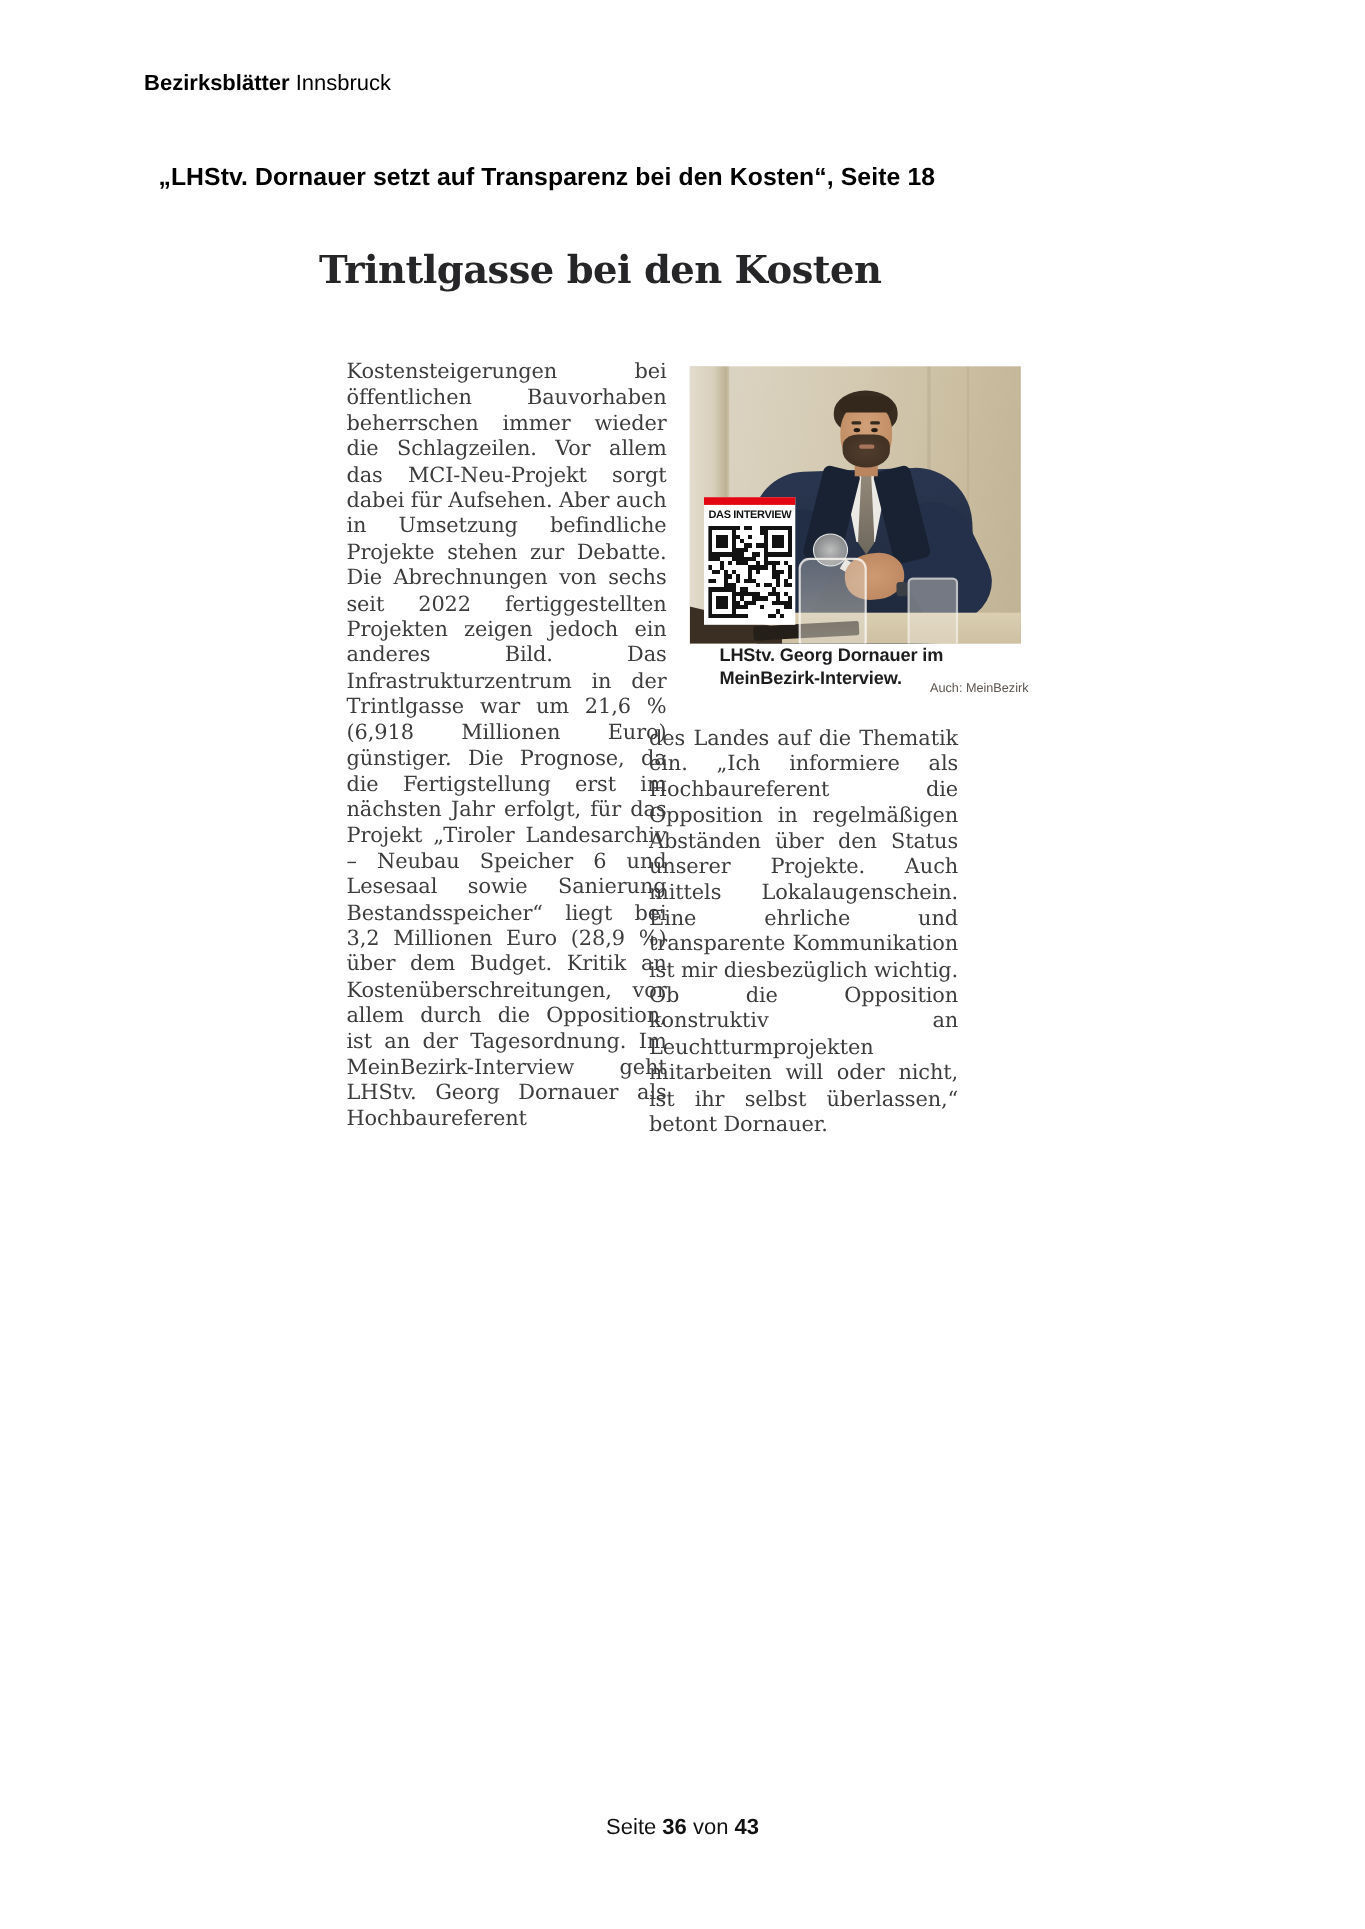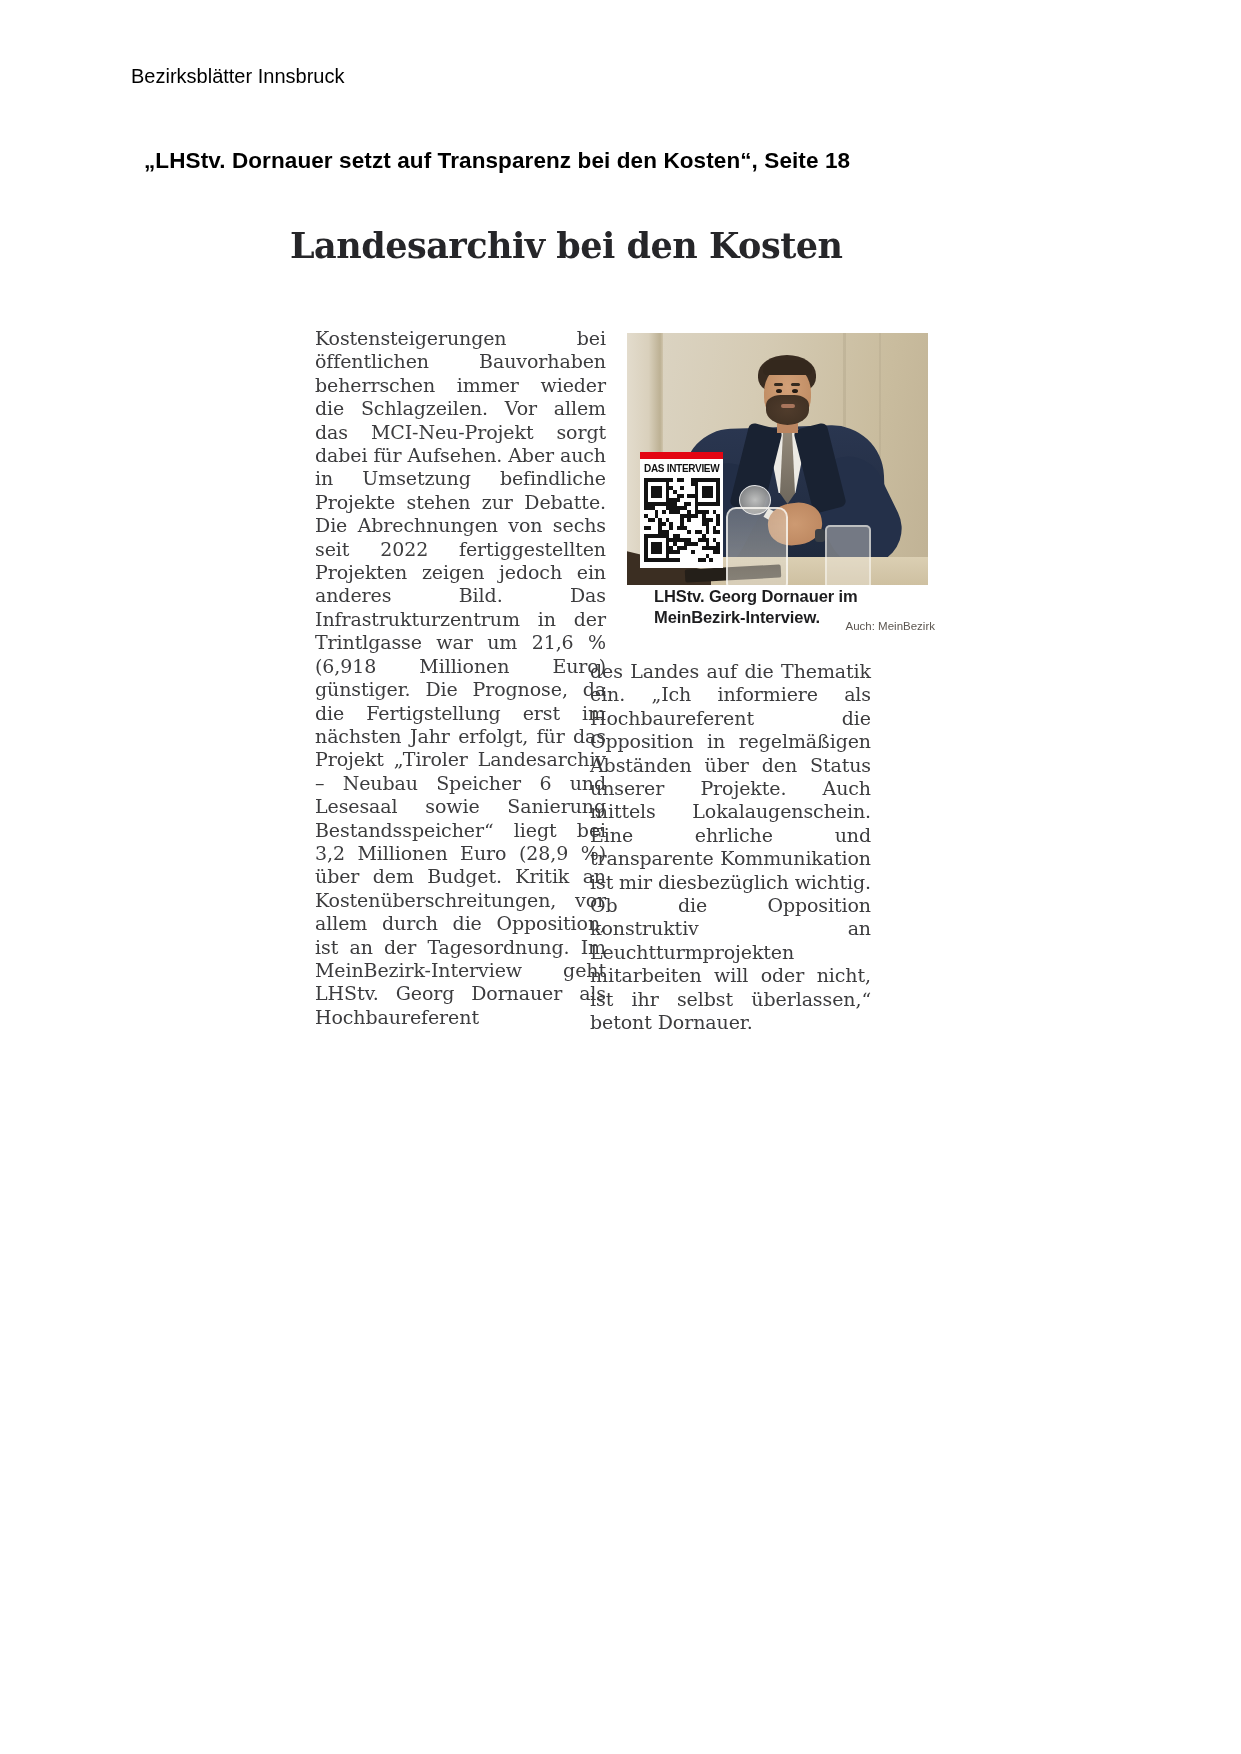--- a/index.html
+++ b/index.html
@@ -1,21 +1,21 @@
 <!DOCTYPE html>
 <html lang="de"><head>
 <meta charset="utf-8">
 <style>
   html,body{margin:0;padding:0;background:#ffffff;}
   .page{position:relative;width:1241px;height:1754px;background:#ffffff;overflow:hidden;
         font-family:"Liberation Sans",sans-serif;color:#000;}
 
   
   .masthead{position:absolute;left:131px;top:64px;font-size:20px;line-height:24px;color:#000;}
-  .mast-bold{font-weight:400;}
+  .mast-bold{font-weight:700;}
   .listing-title{position:absolute;left:128px;top:131px;margin:16px;font-size:22.5px;line-height:27px;
         font-weight:700;color:#000;white-space:nowrap;letter-spacing:0.1px;}
 
   
   .headline{position:absolute;left:290px;top:184px;margin:0;
         font-family:"DejaVu Serif",serif;font-weight:700;font-size:35px;line-height:41px;
         color:#262629;letter-spacing:-0.5px;}
   .bodycol{position:absolute;font-family:"DejaVu Serif",serif;font-size:19px;line-height:23.4px;
         color:#3c3c3e;text-align:justify;letter-spacing:-0.1px;hyphens:auto;-webkit-hyphens:auto;}
   .col1{left:315px;top:327px;width:291px;height:640px;}
@@ -92,21 +92,21 @@
   <header class="masthead">
     <span class="mast-bold">Bezirksblätter</span>
     <span>Innsbruck</span>
   </header>
 
   <h1 class="listing-title">„LHStv. Dornauer setzt auf Transparenz bei den Kosten“, Seite 18</h1>
 
   <article>
     <h2 class="headline">
       <br>
-      <span>Landesarchiv bei den Kosten</span>
+      <span>Trintlgasse bei den Kosten</span>
     </h2>
 
     <div class="bodycol col1" lang="de">Kostensteigerungen bei öffentlichen Bauvorhaben beherrschen immer wieder die Schlagzeilen. Vor allem das MCI-Neu-Projekt sorgt dabei für Aufsehen. Aber auch in Umsetzung befindliche Projekte stehen zur Debatte. Die Abrechnungen von sechs seit 2022 fertiggestellten Projekten zeigen jedoch ein anderes Bild. Das Infrastrukturzentrum in der Trintlgasse war um 21,6 % (6,918 Millionen Euro) günstiger. Die Prognose, da die Fertigstellung erst im nächsten Jahr erfolgt, für das Projekt „Tiroler Landesarchiv – Neubau Speicher 6 und Lesesaal sowie Sanierung Bestandsspeicher“ liegt bei 3,2 Millionen Euro (28,9 %) über dem Budget. Kritik an Kostenüberschreitungen, vor allem durch die Opposition, ist an der Tagesordnung. Im MeinBezirk-Interview geht LHStv. Georg Dornauer als Hochbaureferent</div>
 
     <figure class="photo" style="margin:0;padding-left:28px;">
       <div class="pillar"></div>
       <div class="panel-line"></div>
       <div class="panel-line two"></div>
 
       <div class="torso"></div>
@@ -371,14 +371,20 @@
     </figure>
 
     <figcaption class="caption">
       <span>LHStv. Georg Dornauer im MeinBezirk-Interview.</span>
       <span class="credit">Auch: MeinBezirk</span>
     </figcaption>
 
     <div class="bodycol col2" lang="de">des Landes auf die Thematik ein. „Ich informiere als Hochbaureferent die Opposition in regelmäßigen Abständen über den Status unserer Projekte. Auch mittels Lokalaugenschein. Eine ehrliche und transparente Kommunikation ist mir diesbezüglich wichtig. Ob die Opposition konstruktiv an Leuchtturmprojekten mitarbeiten will oder nicht, ist ihr selbst überlassen,“ betont Dornauer.</div>
   </article>
 
+  <footer class="footer">
+    <span>Seite</span>
+    <b>36</b>
+    <span>von</span>
+    <b>43</b>
+  </footer>
 
 </div>
 
 </body></html>

